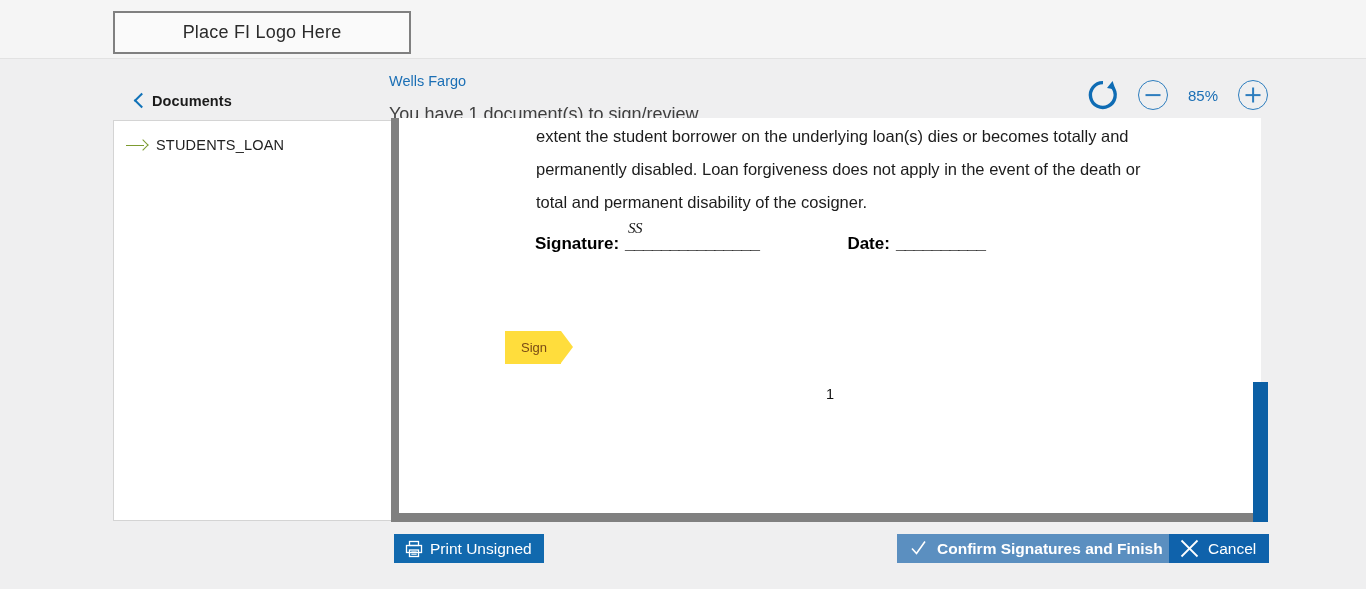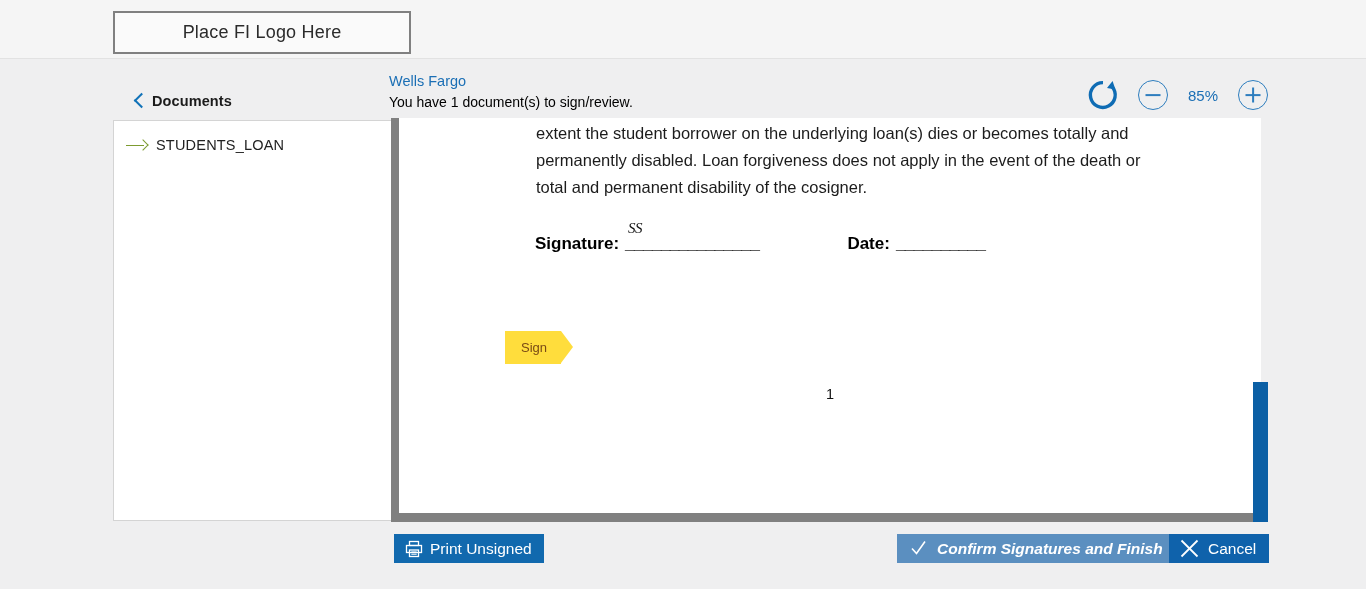--- a/index.html
+++ b/index.html
@@ -70,24 +70,24 @@
     letter-spacing: .1px;
   }
 
   #doc-info { position: absolute; left: 389px; top: 72px; }
   #doc-info .org {
     font-size: 14.5px;
     color: #1b6fb5;
     line-height: 19px;
   }
   #doc-info .note {
-    font-size: 14px;
-    color: #000000;
+    font-size: 18px;
+    color: #404040;
     line-height: 19px;
-    margin-top: 2px;
+    margin-top: 14px;
   }
 
   
   #zoom-controls {
     position: absolute;
     right: 98px; top: 78px;
     display: flex;
     align-items: center;
     gap: 18px;
   }
@@ -193,21 +193,21 @@
     width: 15px; height: 140px;
     background: #0b5fa5;
   }
 
   
   .para {
     position: absolute;
     left: 137px; top: 2px;
     width: 640px;
     font-size: 16.5px;
-    line-height: 27px;
+    line-height: 33px;
     color: #1c1c1c;
   }
   .sig-row {
     position: absolute;
     left: 136px; top: 116px;
     width: 720px;
     display: flex;
     align-items: baseline;
   }
   .sig-label, .date-label {
@@ -308,21 +308,20 @@
   #confirm-btn {
     position: absolute;
     left: 897px; top: 534px;
     height: 29px;
     background: #5b8fc0;
     display: flex;
     align-items: center;
     gap: 10px;
     padding: 0 14px 0 13px;
     cursor: pointer;
-    font-style: italic;
   }
   #confirm-btn .lbl { font-size: 15.5px; color: #fff; font-weight: bold; }
 
   #cancel-btn {
     position: absolute;
     left: 1169px; top: 534px;
     height: 29px;
     background: #0f62ab;
     display: flex;
     align-items: center;

